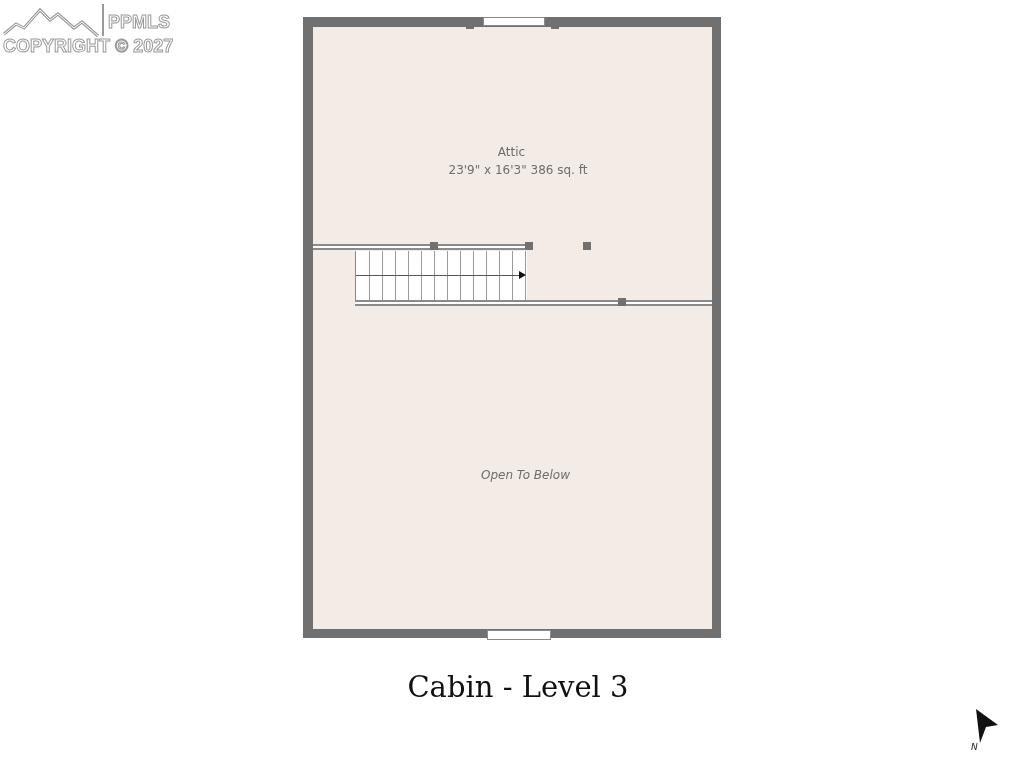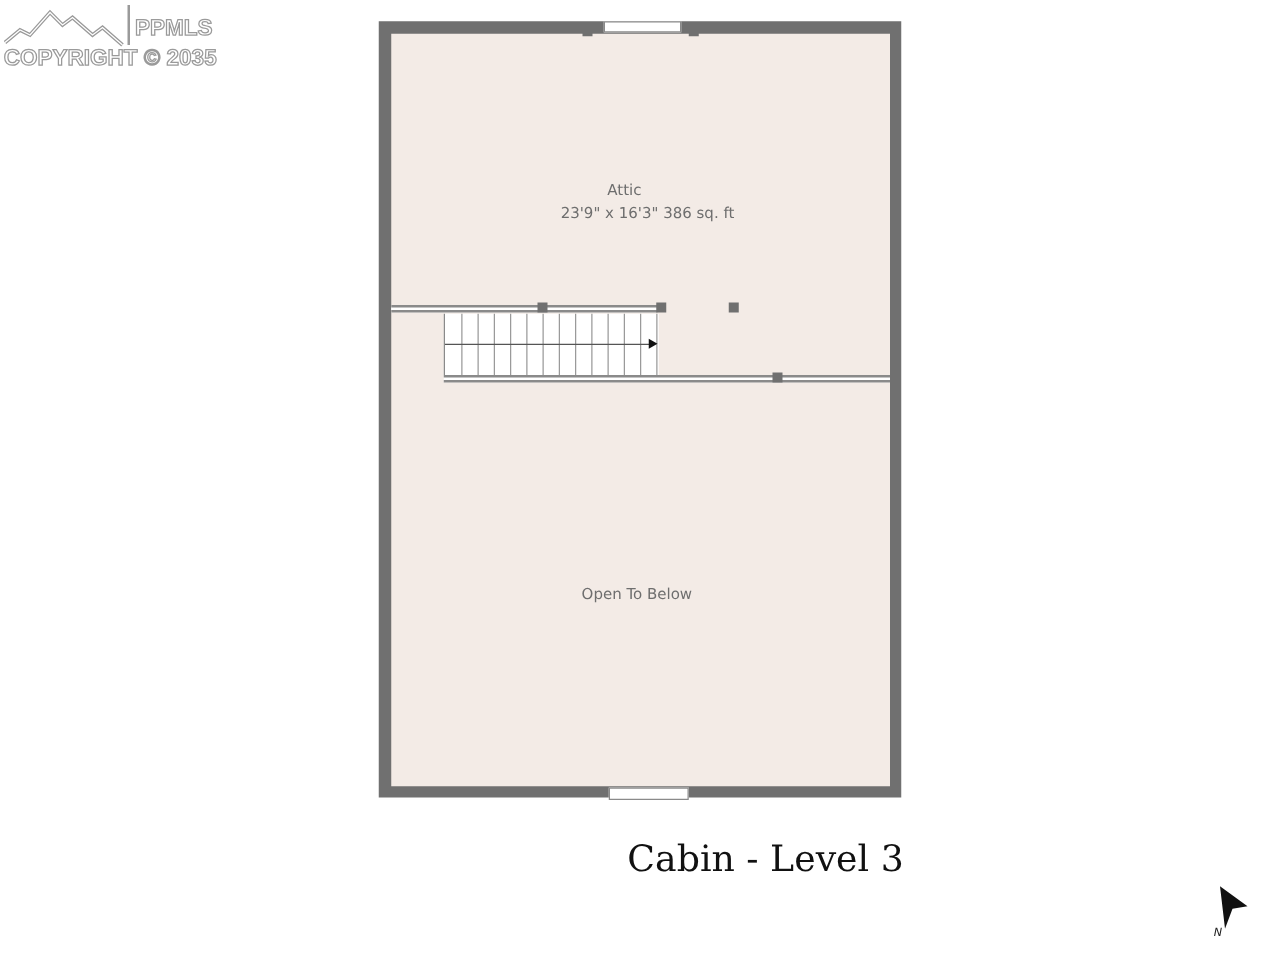--- a/index.html
+++ b/index.html
@@ -6,48 +6,48 @@
   body { width:1024px; height:767px; position:relative; overflow:hidden; font-family:"DejaVu Sans", sans-serif; }
   .abs { position:absolute; }
   .watermark { left:0; top:0; width:210px; height:60px; }
   .wm-brand { left:108px; top:12px; font-family:"Liberation Sans", sans-serif; font-weight:bold; font-size:18px; color:#fff; -webkit-text-stroke:1px #9a9a9a; letter-spacing:0px; }
   .wm-copy { left:3px; top:36px; font-family:"Liberation Sans", sans-serif; font-weight:bold; font-size:18px; color:#fff; -webkit-text-stroke:1px #9a9a9a; letter-spacing:0px; }
   .wm-bar { left:102px; top:4px; width:2px; height:32px; background:#9a9a9a; }
 
   .plan { left:303px; top:17px; width:418px; height:621px; background:#707070; }
   .floor { left:313px; top:27px; width:399px; height:602px; background:#f3ebe6; }
   .label { color:#6e6e6e; font-family:"DejaVu Sans", sans-serif; font-size:12px; text-align:center; }
-  .room-name { left:313px; top:145px; width:373px; }
+  .room-name { left:325px; top:145px; width:373px; }
   .room-dims { left:313px; top:163px; width:410px; }
-  .open-below { left:313px; top:468px; width:393px; }
+  .open-below { left:329px; top:468px; width:393px;font-style:italic; }
 
   .rail { background:#ffffff; border-top:2px solid #8a8a8a; border-bottom:2px solid #8a8a8a; height:2px; }
   .post { width:8px; height:8px; background:#707070; }
 
   .stairs { left:355px; top:251px; width:171px; height:49px; background:#fff; border-left:1px solid #8a8a8a; }
   .tread { position:absolute; top:0; width:1px; height:49px; background:#9a9a9a; }
   .stair-line { left:356px; top:275px; width:164px; height:1px; background:#555; }
   .arrow { left:519px; top:271px; width:0; height:0; border-top:4px solid transparent; border-bottom:4px solid transparent; border-left:7px solid #111; }
 
   .window { background:#fff; border:1px solid #8a8a8a; }
-  .title { left:313px; top:670px; width:410px; text-align:right; font-family:"DejaVu Serif", serif; font-size:29px; color:#111; }
+  .title { left:313px; top:670px; width:410px; text-align:center; font-family:"DejaVu Serif", serif; font-size:29px; color:#111; }
   .north { left:968px; top:705px; width:36px; height:50px; }
   .north-label { left:971px; top:742px; font-size:9px; font-style:italic; color:#222; }
 </style>
 </head>
 <body>
 
 <div class="abs watermark">
   <svg class="abs" style="left:2px;top:4px" width="100" height="34">
     <polyline points="2,30 14,20 22,24 38,6 48,16 56,10 72,24 80,18 96,32" fill="none" stroke="#9a9a9a" stroke-width="3"></polyline>
     <polyline points="2,30 14,20 22,24 38,6 48,16 56,10 72,24 80,18 96,32" fill="none" stroke="#fff" stroke-width="1"></polyline>
   </svg>
   <div class="abs wm-bar"></div>
   <div class="abs wm-brand">PPMLS</div>
-  <div class="abs wm-copy">COPYRIGHT © 2035</div>
+  <div class="abs wm-copy">COPYRIGHT © 2027</div>
 </div>
 
 <div class="abs plan"></div>
 <div class="abs floor"></div>
 
 <div class="abs window" style="left:483px;top:17px;width:60px;height:7px;"></div>
 <div class="abs" style="left:466px;top:25px;width:8px;height:4px;background:#707070"></div>
 <div class="abs" style="left:551px;top:25px;width:8px;height:4px;background:#707070"></div>
 
 <div class="abs window" style="left:487px;top:630px;width:62px;height:8px;"></div>

